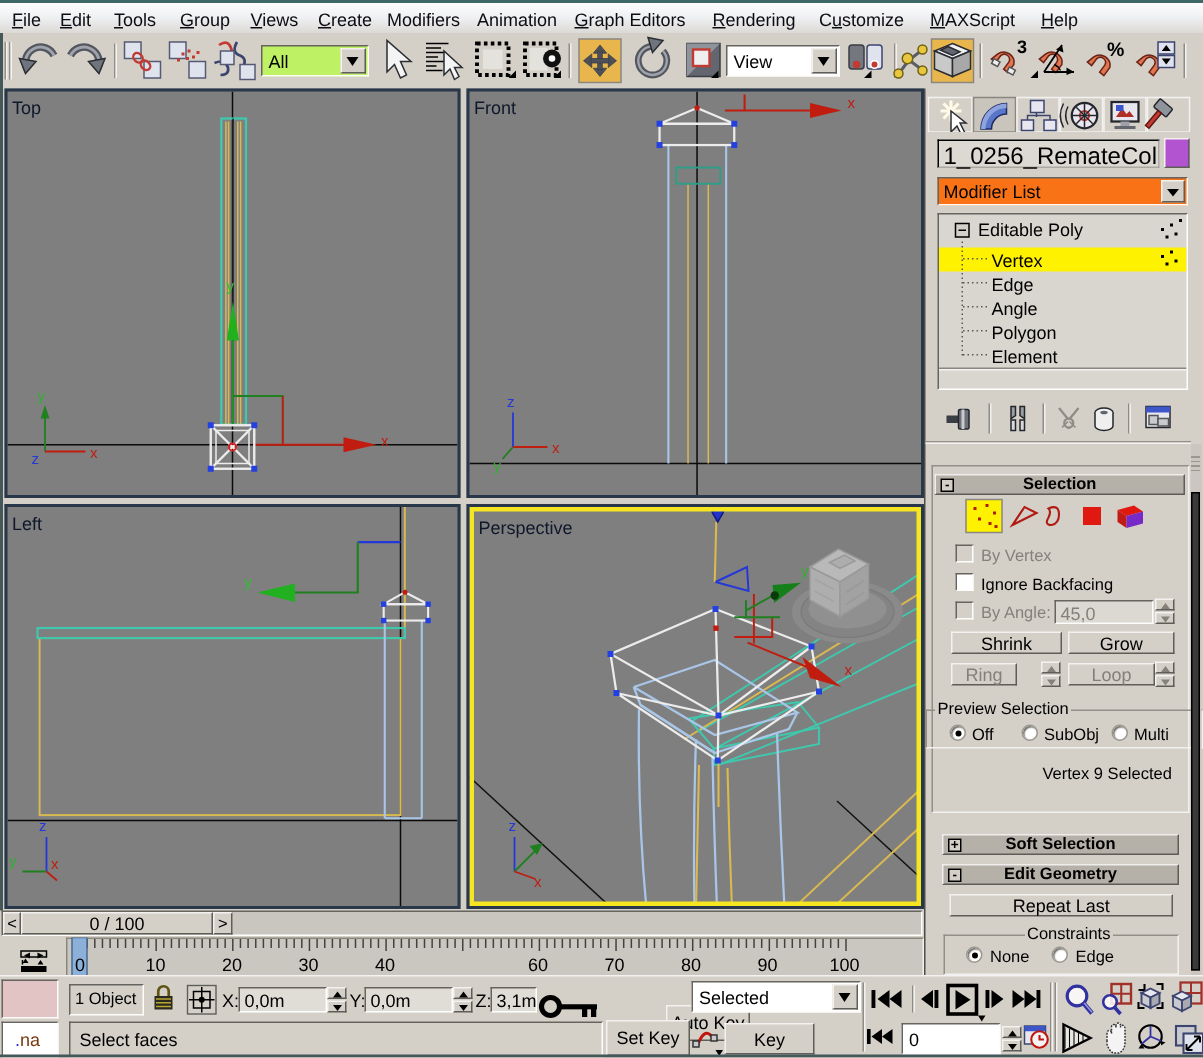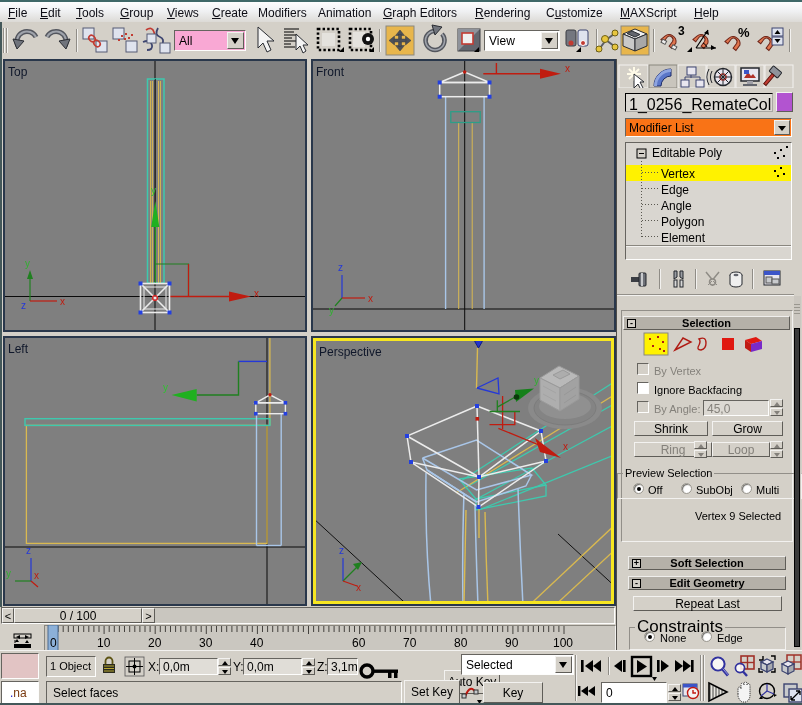--- a/index.html
+++ b/index.html
@@ -98,21 +98,21 @@
         <rect x="131" y="12" width="2" height="2"></rect>
   </g>
 
   <path d="M146,8 q6,-4 8,2 q2,5 -4,6" fill="none" stroke="#c23b32" stroke-width="1.8"></path>
   <path d="M158,6 q-4,7 2,9 q5,2 2,8" fill="none" stroke="#3c4470" stroke-width="1.8"></path>
   <path d="M143,20 q7,-3 9,3 q1,5 -5,5" fill="none" stroke="#3c4470" stroke-width="1.8"></path>
   <rect x="160" y="21" width="10" height="10" fill="#dfe3ee" stroke="#555a74"></rect>
   <rect x="147" y="12" width="9" height="9" fill="#dfe3ee" stroke="#555a74"></rect>
 </svg>
 
-<div class="sunk" style="left:174px; top:8px; width:72px; height:21px; background:#f9a8d4;">
+<div class="sunk" style="left:174px; top:8px; width:72px; height:21px; background:#bef264;">
   <span style="position:absolute; left:4px; top:3px; font-size:12px;">All</span>
   <div class="btn" style="right:1px; top:1px; width:17px; height:17px;">
         <span style="position:absolute;left:3px;top:5px;border-left:4px solid transparent;border-right:4px solid transparent;border-top:6px solid #000;"></span>
       </div>
 </div>
 <svg width="556" height="37" style="left:246px;top:0">
 
   <path d="M12,5 L12,26 L17,21 L21,30 L25,28 L21,19 L28,19 Z" fill="#f4f4f4" stroke="#2a2d33"></path>
 
   <g stroke="#000">
@@ -646,21 +646,21 @@
   <div class="sunk" style="left:86px; top:341px; width:66px; height:16px; background:#dcd9d3;">
       <span class="gray" style="position:absolute;left:3px;top:1px;font-size:12px;">45,0</span>
     </div>
   <div class="spin dis" style="left:153px; top:340px;">
       <div class="u"></div>
       <div class="d"></div>
     </div>
 
   <div class="btn" style="left:17px; top:362px; width:74px; height:15px; font-size:12px; line-height:14px;">Shrink</div>
   <div class="btn" style="left:95px; top:362px; width:71px; height:15px; font-size:12px; line-height:14px;">Grow</div>
-  <div class="btn gray" style="left:17px; top:383px; width:78px; height:15px; font-size:12px; line-height:14px;">Ring</div>
+  <div class="btn gray" style="left:17px; top:383px; width:44px; height:15px; font-size:12px; line-height:14px;">Ring</div>
   <div class="spin dis" style="left:77px; top:382px;">
       <div class="u"></div>
       <div class="d"></div>
     </div>
   <div class="btn gray" style="left:95px; top:383px; width:58px; height:15px; font-size:12px; line-height:14px;">Loop</div>
   <div class="spin dis" style="left:153px; top:382px;">
       <div class="u"></div>
       <div class="d"></div>
     </div>
 
@@ -672,21 +672,21 @@
   <div class="radio" style="left:64px; top:424px;"></div>
   <span style="position:absolute; left:79px; top:425px; font-size:11px;">SubObj</span>
   <div class="radio" style="left:124px; top:424px;"></div>
   <span style="position:absolute; left:139px; top:425px; font-size:11px;">Multi</span>
   <span style="position:absolute; left:78px; top:451px; font-size:11px;">Vertex 9 Selected</span>
 
   <div class="roll" style="top:497px; left:11px; width:158px;"><span class="pm">+</span>Soft Selection</div>
   <div class="roll" style="top:517px; left:11px; width:158px;"><span class="pm">-</span>Edit Geometry</div>
   <div class="btn" style="left:16px; top:537px; width:149px; height:15px; font-size:12px; line-height:14px;">Repeat Last</div>
   <fieldset style="position:absolute; left:12px; top:558px; width:157px; height:33px; border:1px solid; border-color:#928f89 #f2f1ef #f2f1ef #928f89;">
-    <legend style="font-size:17px; margin-left:5px; padding:0 2px;">Constraints</legend>
+    <legend style="font-size:11px; margin-left:5px; padding:0 2px;text-align:center;">Constraints</legend>
   </fieldset>
   <div class="radio on" style="left:27px; top:572px;"></div>
   <span style="position:absolute; left:43px; top:573px; font-size:11px;">None</span>
   <div class="radio" style="left:84px; top:572px;"></div>
   <span style="position:absolute; left:100px; top:573px; font-size:11px;">Edge</span>
 
   <div style="position:absolute; left:177px; top:237px; width:7px; height:354px; background:#cbc7c0;"></div>
   <div style="position:absolute; left:177px; top:245px; width:6px; height:10px; background:repeating-linear-gradient(#9a978f 0 1px, #cbc7c0 1px 3px);"></div>
   <div style="position:absolute; left:177px; top:269px; width:6px; height:319px; background:#3a3a3a; border:1px solid #000;"></div>
 </div>

